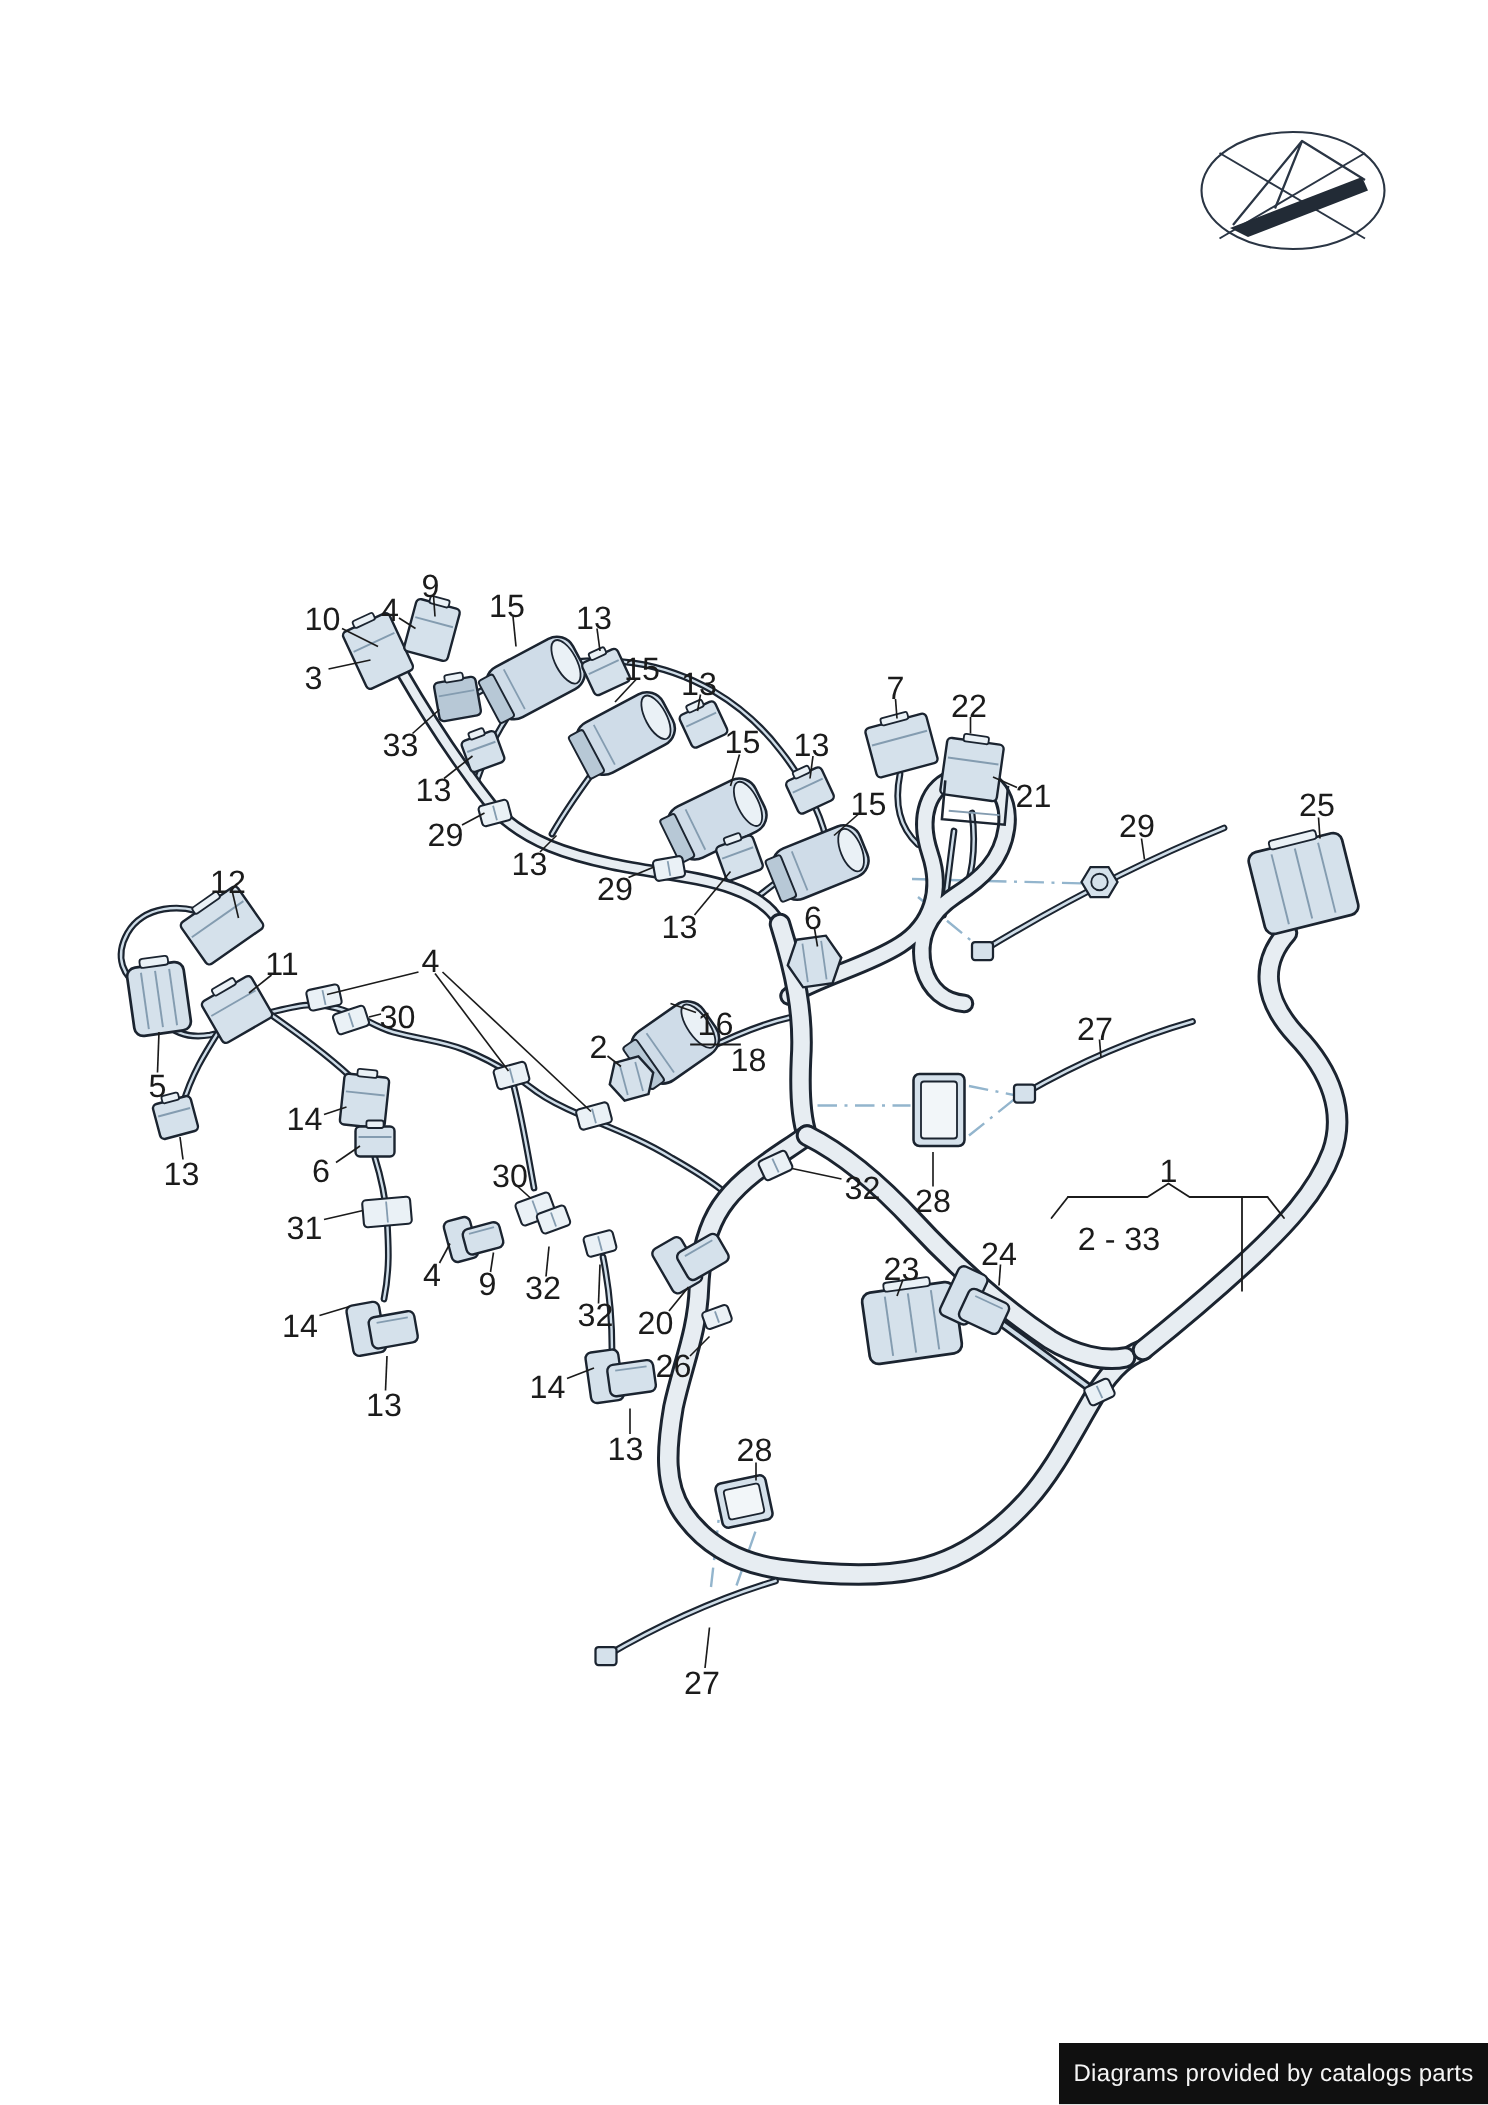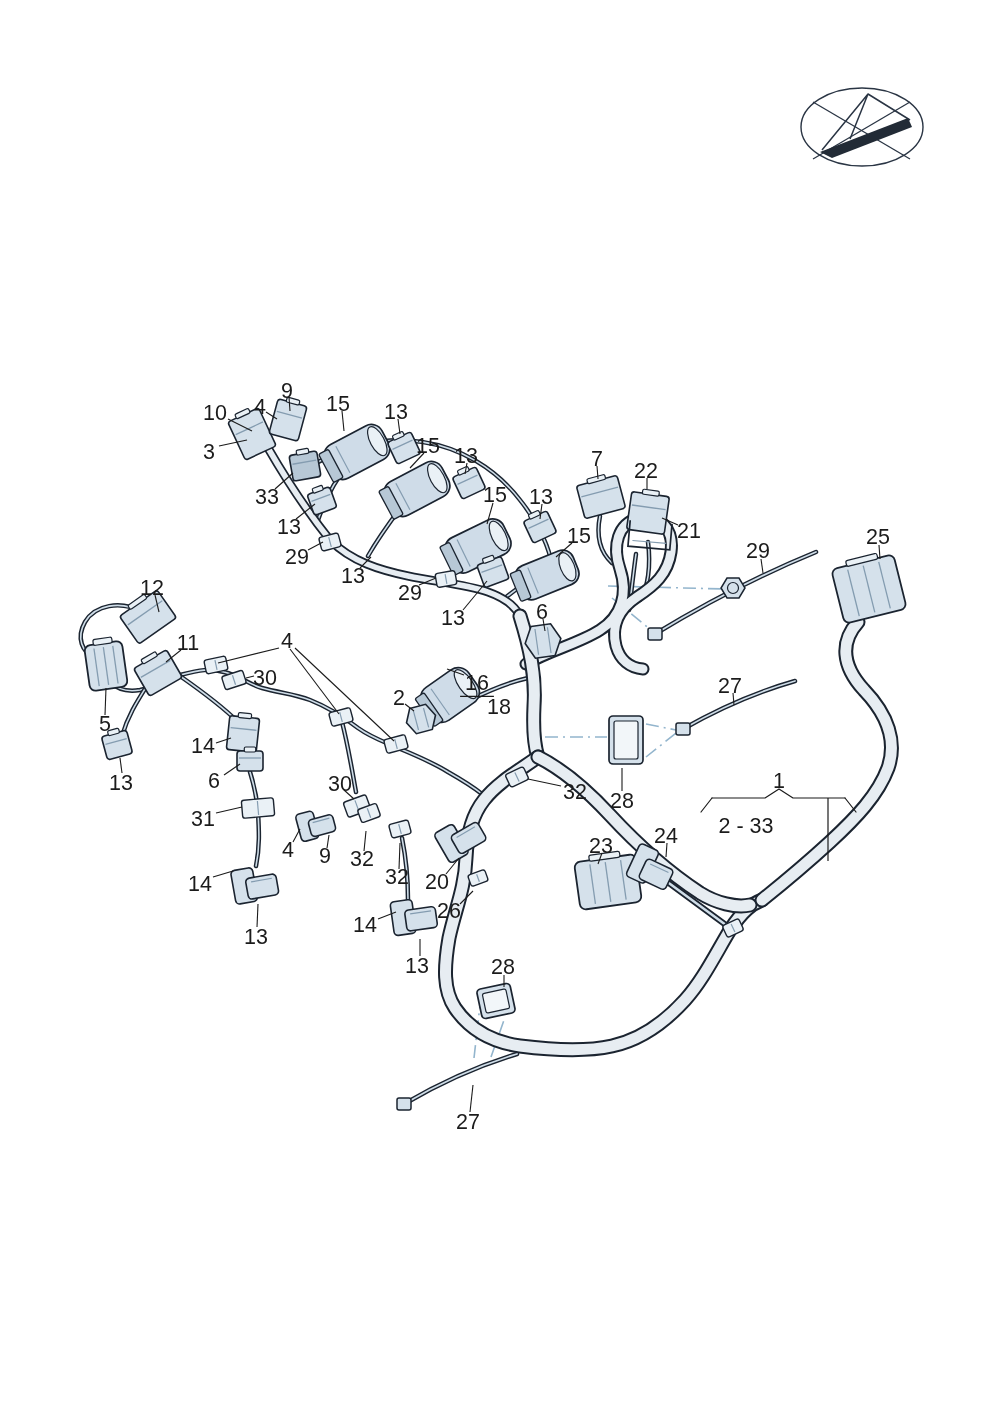--- a/index.html
+++ b/index.html
@@ -426,13 +426,16 @@
       <text x="503" y="967" text-anchor="middle" dominant-baseline="central" font-size="21.5" fill="#1b1b1b" class="callout">28</text>
       <line x1="470" y1="1112" x2="473" y2="1085" stroke="#1b1b1b" stroke-width="1.1"></line>
       <text x="468" y="1122" text-anchor="middle" dominant-baseline="central" font-size="21.5" fill="#1b1b1b" class="callout">27</text>
       <path d="M712,798 L765,798 L779,789 L793,798 L845,798" fill="none" stroke="#1b1b1b" stroke-width="1.2" stroke-linecap="round" stroke-linejoin="round"></path>
       <path d="M712,798 L701,812" fill="none" stroke="#1b1b1b" stroke-width="1.2" stroke-linecap="round" stroke-linejoin="round"></path>
       <path d="M845,798 L856,812" fill="none" stroke="#1b1b1b" stroke-width="1.2" stroke-linecap="round" stroke-linejoin="round"></path>
       <line x1="828" y1="798" x2="828" y2="861" stroke="#1b1b1b" stroke-width="1.2"></line>
       <text x="779" y="781" text-anchor="middle" dominant-baseline="central" font-size="21.5" fill="#1b1b1b" class="callout">1</text>
       <text x="746" y="826" text-anchor="middle" dominant-baseline="central" font-size="21.5" fill="#1b1b1b" class="callout">2 - 33</text>
     </svg>
+  <div id="footer-bar" style="background: rgb(16, 16, 16); color: rgb(245, 245, 245);">
+    <span>Diagrams provided by catalogs parts</span>
+  </div>
 </div>
 
 </body></html>

